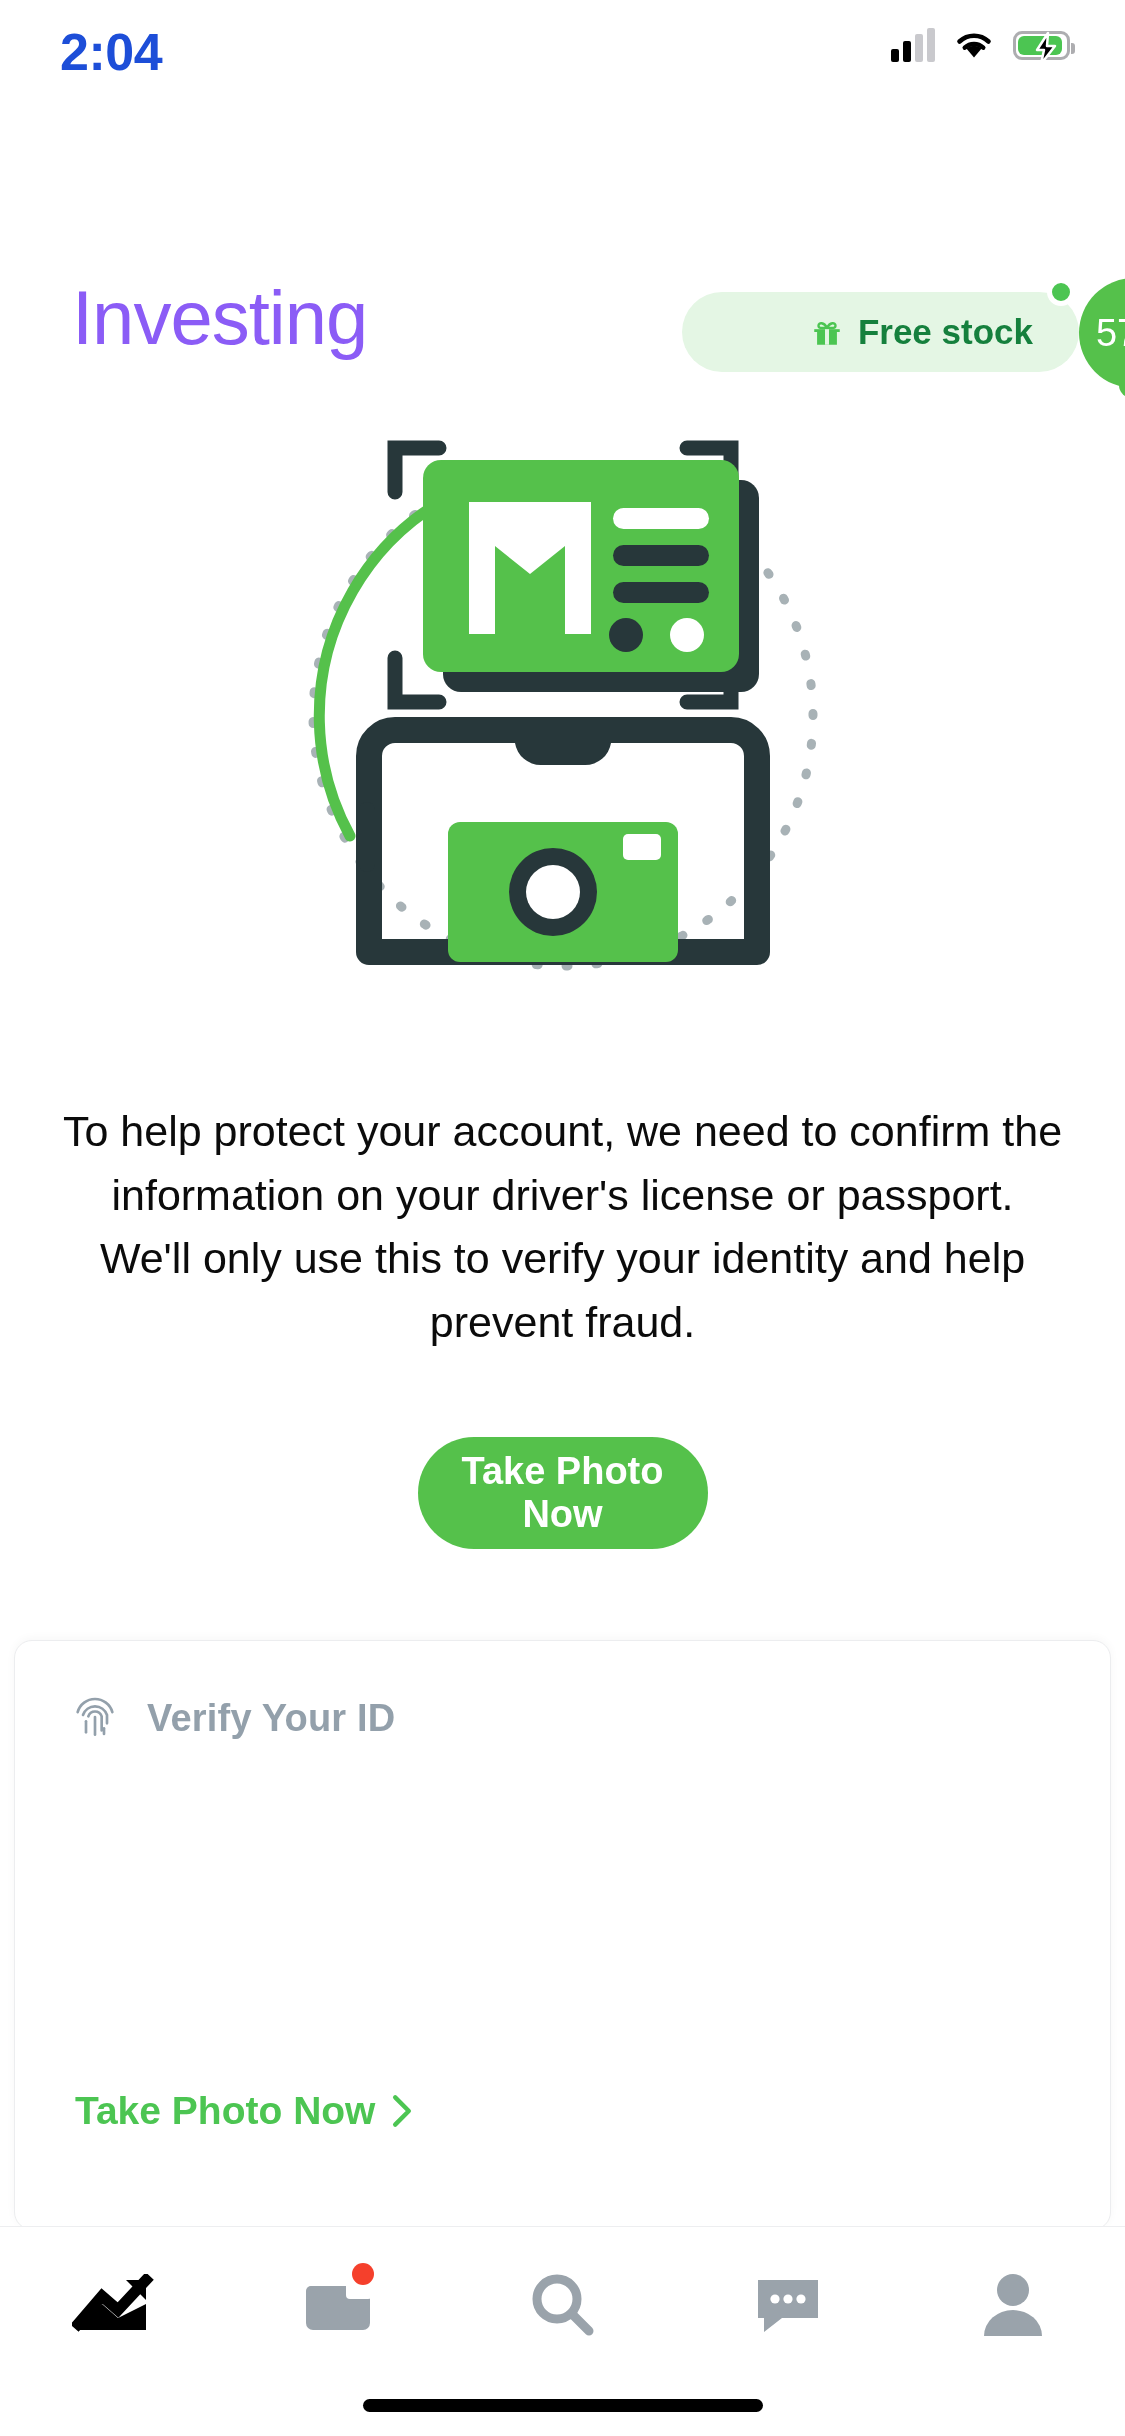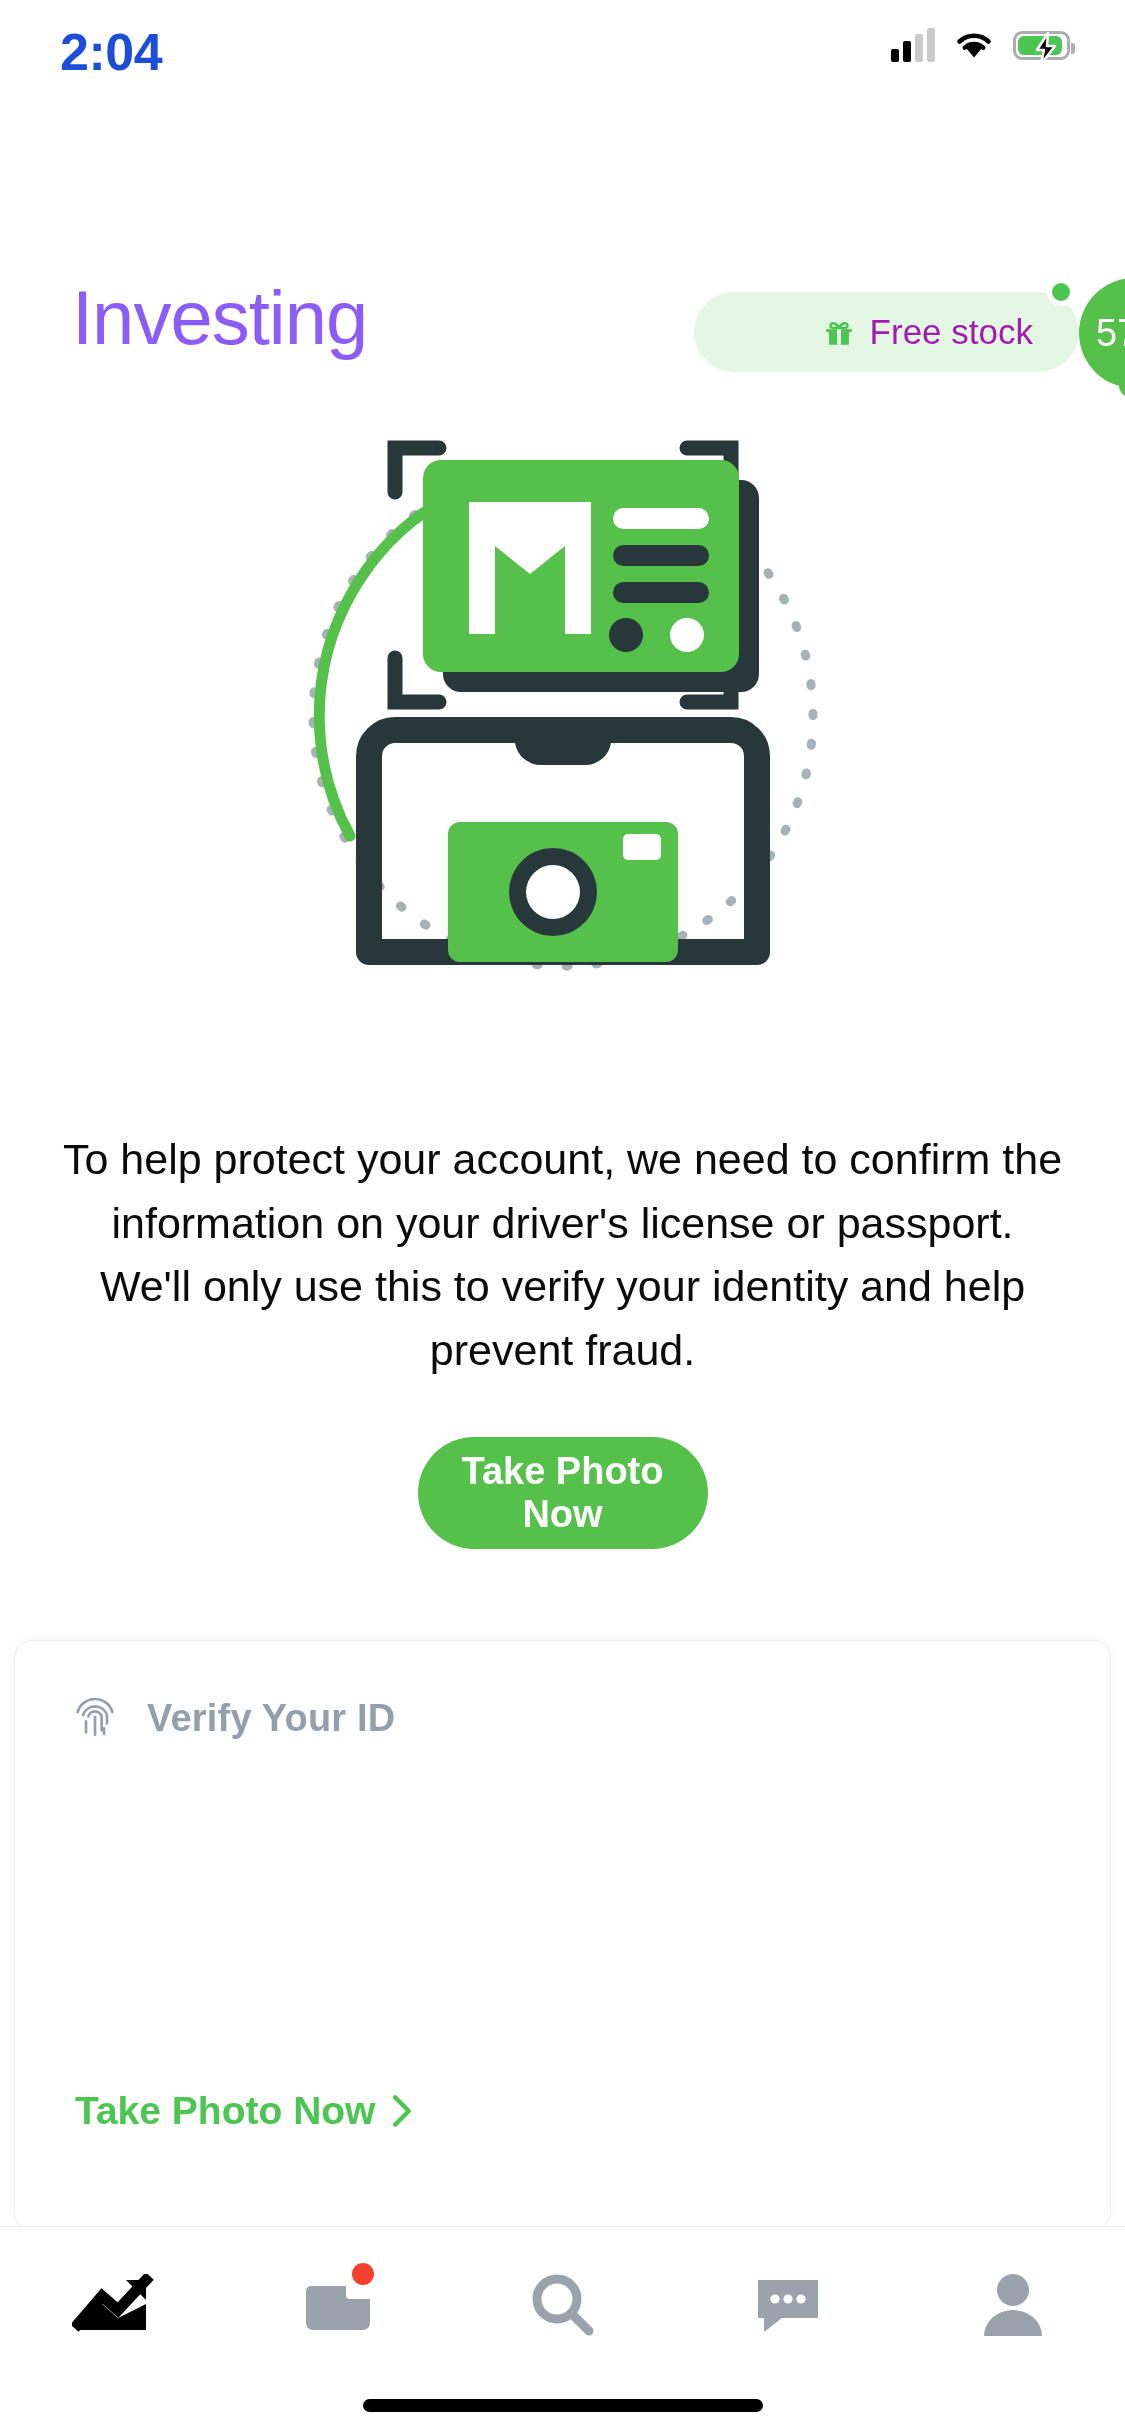--- a/index.html
+++ b/index.html
@@ -53,21 +53,21 @@
 
   
   .promo-wrap { position:absolute; right:46px; top:278px; height:106px; }
   .promo-pill {
     position:absolute; right:0; top:14px;
     height:80px; padding:0 46px 0 128px;
     background:#E4F6E4; border-radius:40px;
     display:flex; align-items:center; gap:14px;
   }
   .promo-label {
-    font-size:35px; font-weight:400; color:#a21caf; white-space:nowrap;
+    font-size:35px; font-weight:700; color:#15803d; white-space:nowrap;
   }
   .gift-icon { width:34px; height:34px; flex:none; }
   .promo-dot {
     position:absolute; right:4px; top:0;
     width:28px; height:28px; border-radius:50%;
     background:#4CC552; border:5px solid #fff;
   }
   .promo-circle {
     position:absolute; left:0; top:0;
     width:110px; height:110px; border-radius:50%;
@@ -81,21 +81,21 @@
     border-radius:0 0 14px 14px;
   }
 
   
   .hero { position:absolute; left:0; top:430px; width:1125px; height:580px; }
   .hero svg { display:block; margin:0 auto; }
 
   
   .intro {
     position:absolute; left:62px; top:1100px; width:1001px;
-    text-align:center; font-size:43px; line-height:1.48; color:#0b0b0b;margin-top:28px;
+    text-align:center; font-size:43px; line-height:1.48; color:#0b0b0b;
   }
 
   
   .cta {
     position:absolute; left:50%; transform:translateX(-50%); top:1437px;
     width:290px; height:112px; border-radius:56px;
     background:#55C14B; color:#fff;
     font-size:38px; font-weight:700;
     display:flex; align-items:center; justify-content:center;
     border:none; cursor:pointer; font-family:inherit;

